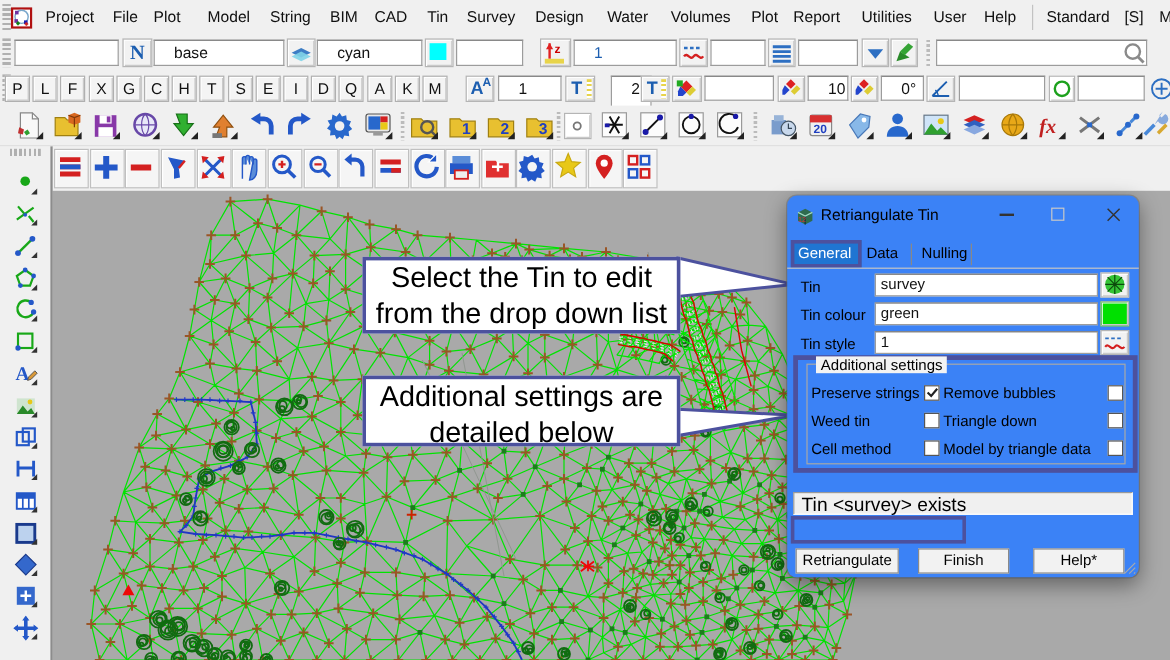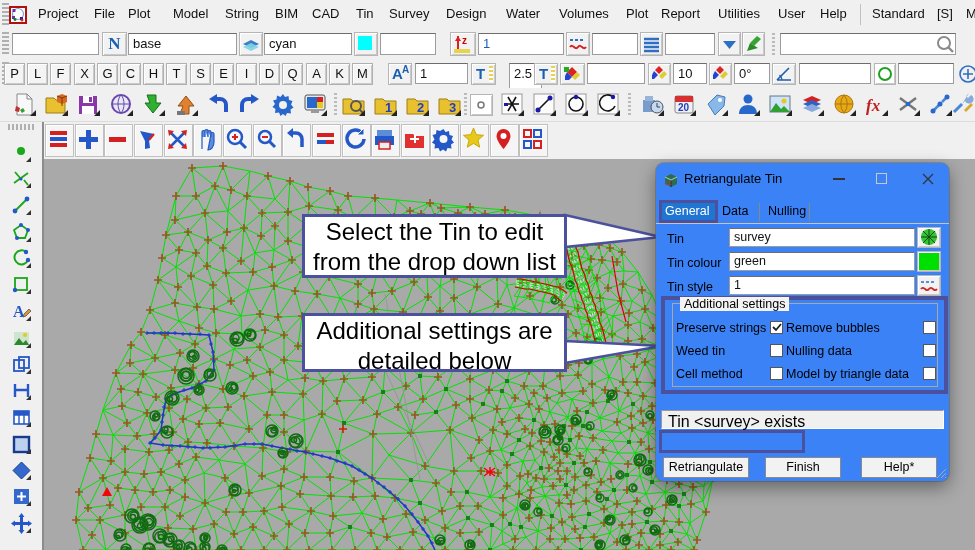--- a/index.html
+++ b/index.html
@@ -6,21 +6,21 @@
 #app{position:relative;width:975px;height:550px}
 
 #menubar{left:0;top:0;width:975px;height:29px;background:#f0f0f0}
 #menubar span{position:absolute;top:6px;font-size:13px;color:#101010}
 #row2{left:0;top:29px;width:975px;height:30px;background:#f0f0f0}
 #row3{left:0;top:59px;width:975px;height:29px;background:#f0f0f0}
 #row4{left:0;top:88px;width:975px;height:34px;background:#f0f0f0;border-bottom:1px solid #dcdcdc}
 #leftbar{left:0;top:122px;width:44px;height:428px;background:#f0f0f0;border-right:2px solid #8c8c8c}
 #viewbar{left:44px;top:122px;width:931px;height:37px;background:#f0f0f0}
 #canvas{left:44px;top:159px;width:931px;height:391px;background:#a9a9a9;overflow:hidden}
-.inp{position:absolute;background:#fff;border:1px solid #9c9c9c;border-top-color:#6d6d6d;font-size:13px;color:#111;padding:2px 4px;line-height:15px}
+.inp{position:absolute;background:#fff;border:1px solid #9c9c9c;border-top-color:#6d6d6d;font-size:13px;color:#111;padding:2px 16px;line-height:15px}
 .tbtn{position:absolute;background:#f2f2f2;border:1px solid #b5b5b5;box-shadow:inset 1px 1px 0 #fff,inset -1px -1px 0 #c9c9c9}
 .lbtn{position:absolute;width:21px;height:22px;background:#f4f4f4;border:1px solid #b0b0b0;box-shadow:inset 1px 1px 0 #fff,inset -1px -1px 0 #cacaca;font-size:13px;color:#111;text-align:center;line-height:20px}
 .vbtn{position:absolute;top:2px;width:29px;height:33px;background:#f5f5f5;border:1px solid #c0c0c0;box-shadow:inset 1px 1px 0 #fff}
 .hd{position:absolute;width:7px;background-image:repeating-linear-gradient(#b0b0b0 0 2px,#f0f0f0 2px 4px);}
 
 .callout{position:absolute;background:#fff;border:3px solid #4c519e;color:#000;text-align:center;font-size:24px;line-height:30px}
 
 #dlg{left:656px;top:163px;width:293px;height:318px;background:#3b82f6;border-radius:8px;box-shadow:0 6px 18px rgba(0,0,0,.42),0 0 0 1px rgba(120,120,120,.5);font-size:12.5px;color:#000}
 #dlg .lbl{position:absolute}
 .cb{position:absolute;width:13px;height:13px;background:#fff;border:1px solid #555}
@@ -833,21 +833,21 @@
  <div class="abs" style="left:16px;top:140px;width:266px;height:84px;border:1px solid #a8a8a8"></div>
  <div class="abs" style="left:24px;top:134px;background:#f3f3f3;padding:0 4px">Additional settings</div>
  <div class="lbl" style="left:20px;top:158px">Preserve strings</div>
  <div class="cb" style="left:114px;top:158px"><svg width="11" height="11" viewBox="0 0 11 11">
           <path d="M2 5l3 3 5-6" stroke="#222" stroke-width="1.8" fill="none"></path>
         </svg></div>
  <div class="lbl" style="left:130px;top:158px">Remove bubbles</div>
  <div class="cb" style="left:267px;top:158px"></div>
  <div class="lbl" style="left:20px;top:181px">Weed tin</div>
  <div class="cb" style="left:114px;top:181px"></div>
- <div class="lbl" style="left:130px;top:181px">Nulling data</div>
+ <div class="lbl" style="left:130px;top:181px">Triangle down</div>
  <div class="cb" style="left:267px;top:181px"></div>
  <div class="lbl" style="left:20px;top:204px">Cell method</div>
  <div class="cb" style="left:114px;top:204px"></div>
  <div class="lbl" style="left:130px;top:204px">Model by triangle data</div>
  <div class="cb" style="left:267px;top:204px"></div>
 
  <div class="msg" style="top:247px">Tin &lt;survey&gt; exists</div>
  <div class="abs" style="left:3px;top:267px;width:146px;height:23px;border:3px solid #4c519e"></div>
 
  <div class="pbtn" style="left:7px;top:294px;width:86px">Retriangulate</div>

